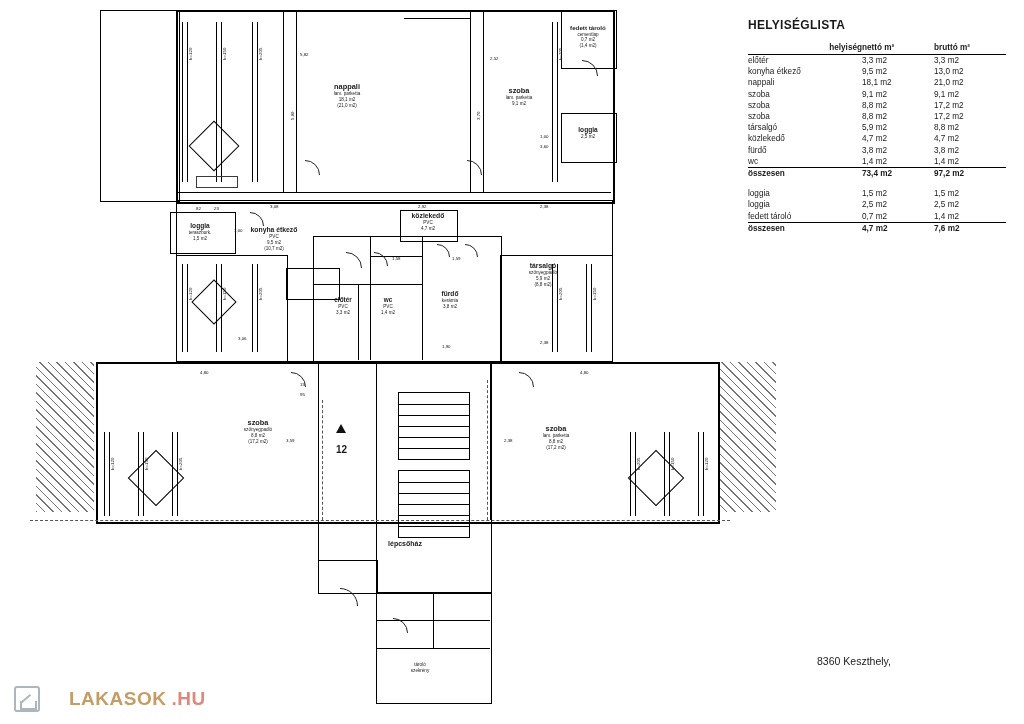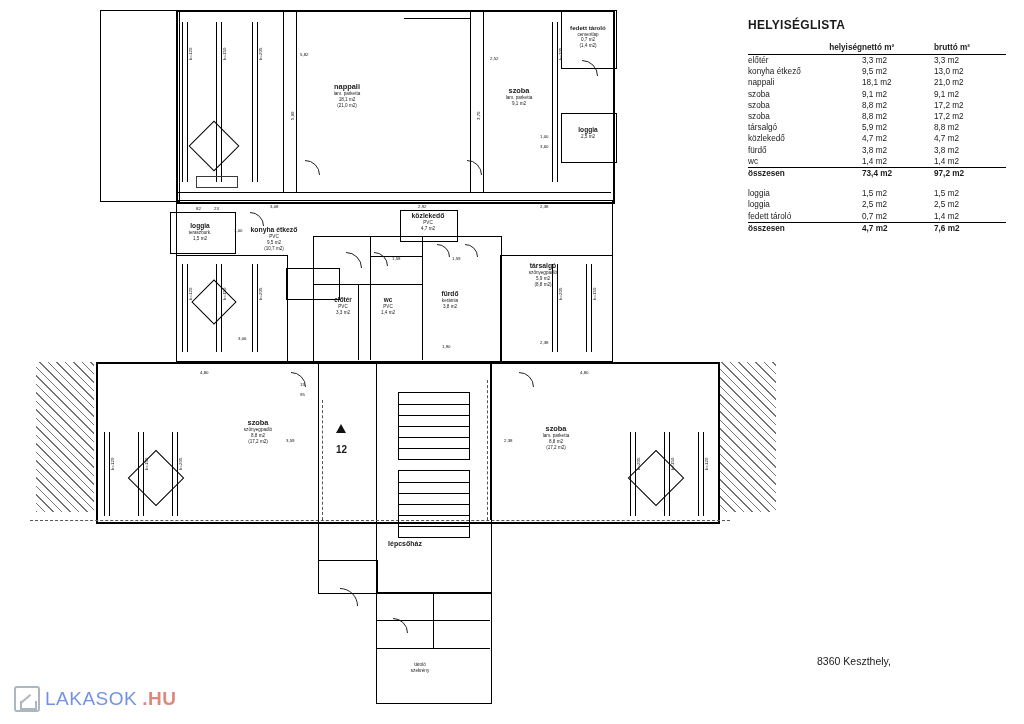--- a/index.html
+++ b/index.html
@@ -19,21 +19,21 @@
   td{padding:1.1px 0;}
   tr.sum td{font-weight:bold;border-top:1px solid #000;}
   tr.gap td{height:9px;padding:0;border:none;}
   .foot{position:absolute;left:694px;top:655px;width:320px;font-size:10.5px;}
   .foot .addr{margin-bottom:11px;text-align:center;}
   .foot .row{display:flex;justify-content:space-between;font-weight:bold;font-size:10.5px;}
   .wm{position:absolute;left:14px;bottom:12px;display:flex;align-items:center;gap:5px;opacity:.62;}
   .wm .mark{width:22px;height:22px;border:2px solid #7a8a96;border-radius:3px;position:relative;background:#fff;}
   .wm .mark:before{content:"";position:absolute;left:3px;top:10px;width:13px;height:2px;background:#7a8a96;transform:rotate(-40deg);}
   .wm .mark:after{content:"";position:absolute;left:4px;top:13px;width:13px;height:7px;border:2px solid #7a8a96;border-top:none;}
-  .wm .t1{font-size:19px;font-weight:normal;color:#1d4ed8;letter-spacing:.5px;}
+  .wm .t1{font-size:19px;font-weight:bold;color:#a16207;letter-spacing:.5px;margin-left:24px;}
   .wm .t2{font-size:19px;font-weight:bold;color:#c8402f;letter-spacing:.5px;}
   .wall{position:absolute;border:1px solid #000;background:transparent;}
   .hatchv{position:absolute;background:repeating-linear-gradient(90deg,#000 0 1px,transparent 1px 5px);}
   .hatchd{position:absolute;background:repeating-linear-gradient(45deg,#000 0 1px,transparent 1px 6px);}
   .lt{position:absolute;border-top:1px solid #000;}
   .ll{position:absolute;border-left:1px solid #000;}
   .dash{position:absolute;border-top:1px dashed #555;}
   .dashl{position:absolute;border-left:1px dashed #555;}
   .thinbox{position:absolute;border:1px solid #3a3a3a;}
   .lbl{position:absolute;text-align:center;line-height:1.25;}

